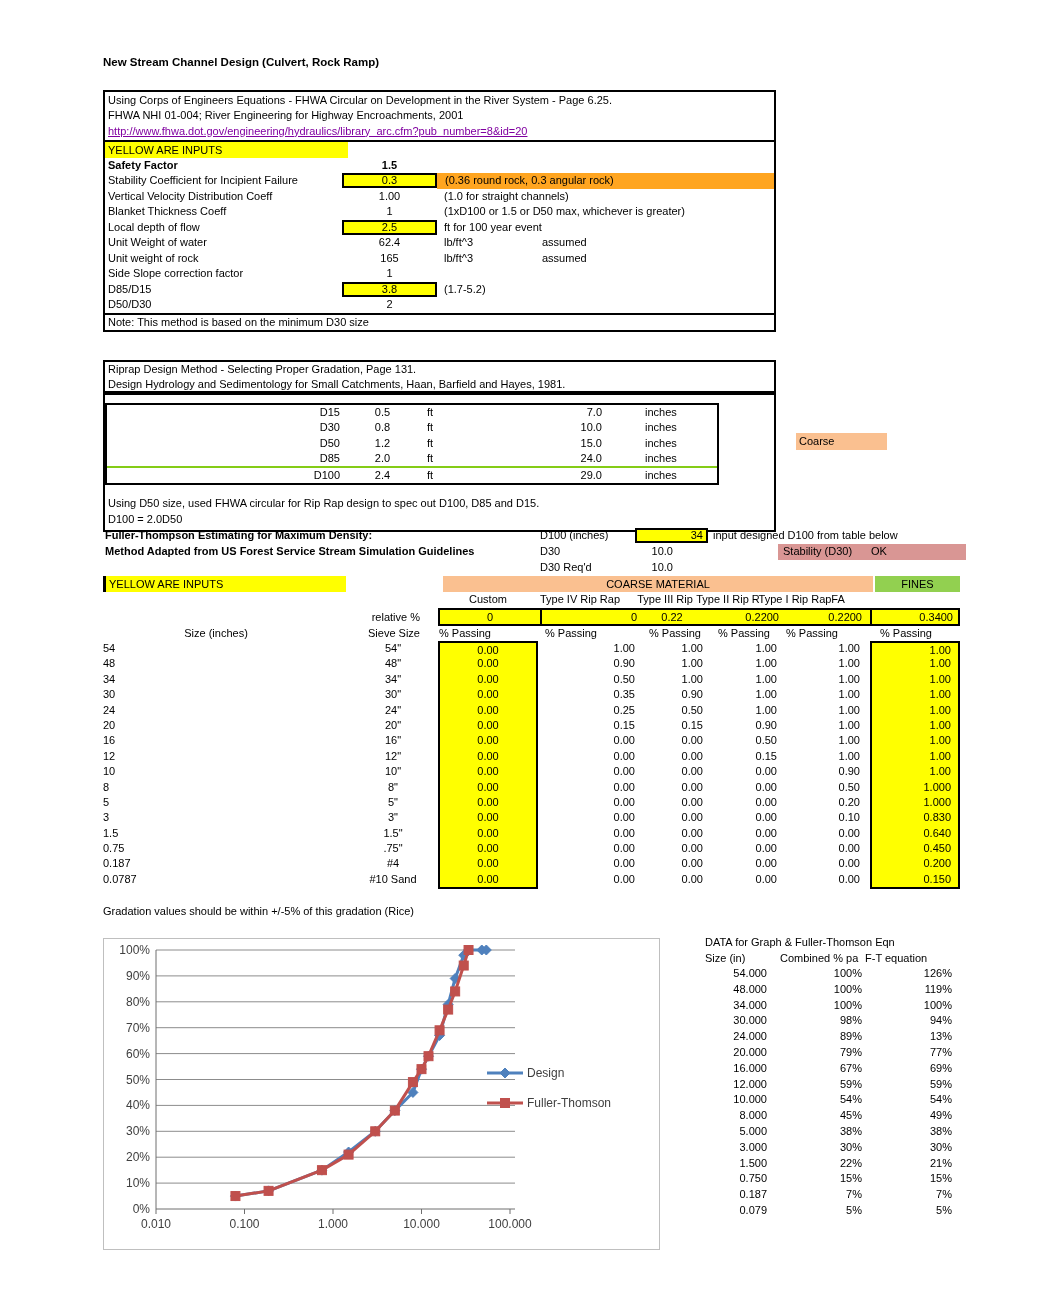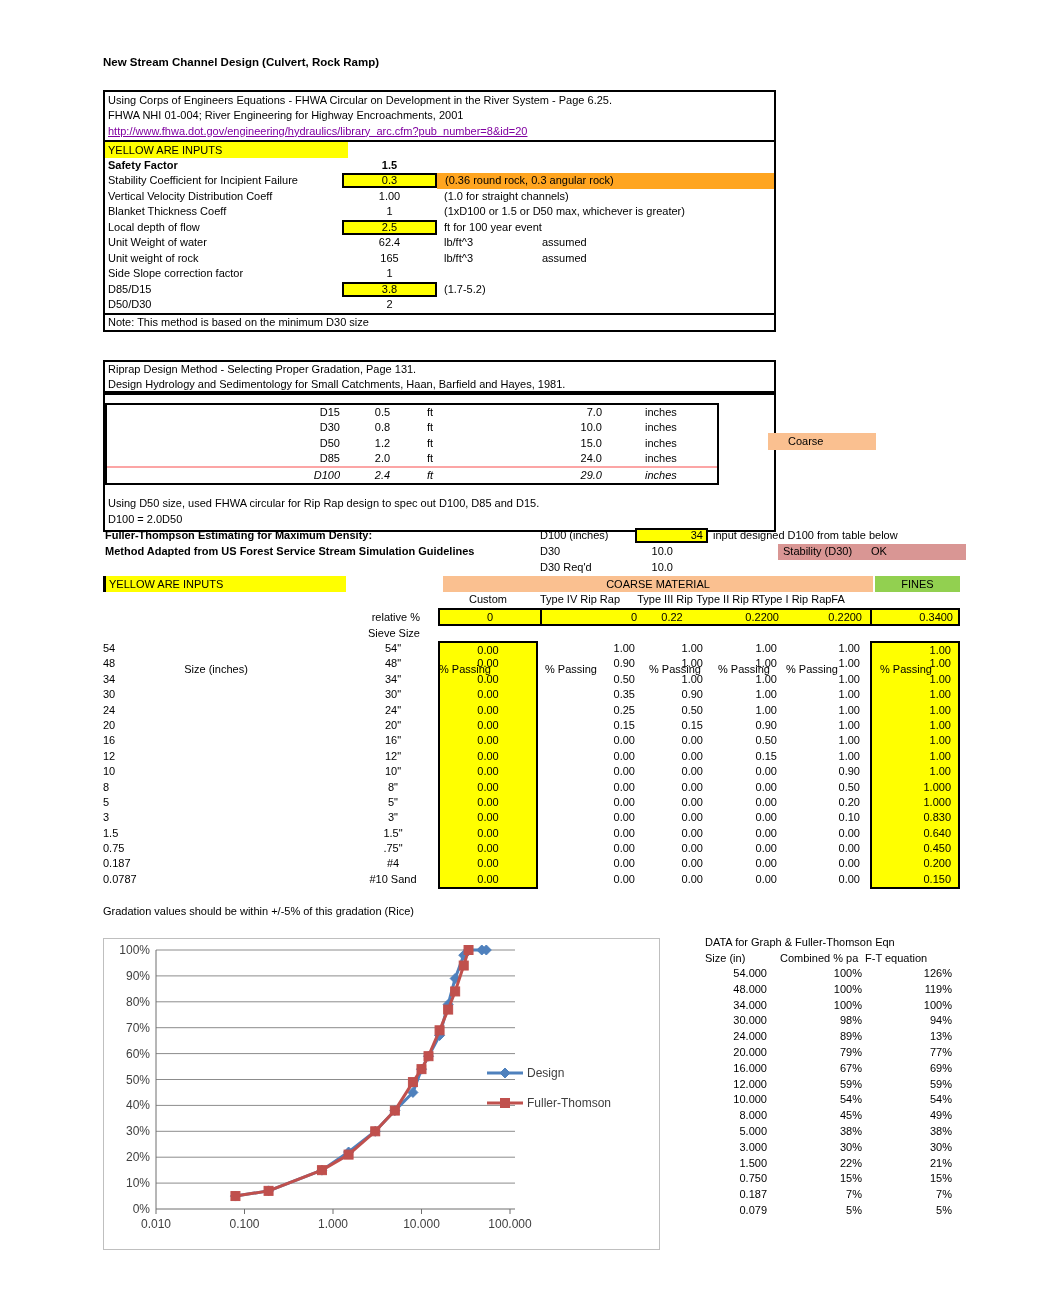--- a/index.html
+++ b/index.html
@@ -22,29 +22,29 @@
   .icomment2{position:absolute;left:437px;}
   .irow.orange .icomment{left:332px;right:0;background:var(--orange);padding-left:8px;}
   .irow.bold .ilabel,.irow.bold .ivalue{font-weight:bold;}
   .noterow{border-top:2px solid #000;height:15px;line-height:15px;padding-left:3px;}
   
   #box2{left:103px;top:360px;width:669px;border:2px solid #000;}
   #box2 .refline{height:14.5px;line-height:14.5px;}
   #box3{left:103px;top:393px;width:669px;border:2px solid #000;padding-bottom:3px;}
   #dtable{margin:8px 0 0 0;width:610px;border:2px solid #000;}
   .drow{display:grid;grid-template-columns:233px 85px 45px 142px 105px;height:15.3px;line-height:15.3px;}
-  .drow.last{border-top:2px solid #fca5a5;font-style:italic;}
+  .drow.last{border-top:2px solid #84cc16;}
   .d-name{text-align:right;}
   .d-ft{text-align:center;}
   .d-unit{padding-left:2px;}
   .d-in{text-align:right;padding-right:10px;}
   .d-inunit{padding-left:33px;}
   #d50note{margin-top:11px;}
   #d50note div{height:15.5px;line-height:15.5px;padding-left:3px;}
-  #coarse{left:768px;top:433px;width:88px;height:17px;line-height:17px;background:var(--peach);padding-left:20px;}
+  #coarse{left:796px;top:433px;width:88px;height:17px;line-height:17px;background:var(--peach);padding-left:3px;}
   
   #fuller{left:103px;top:528px;width:880px;}
   .frow{position:relative;height:15.8px;line-height:15.8px;}
   .frow span{white-space:nowrap;}
   .flabel{position:absolute;left:2px;font-weight:bold;}
   .fkey{position:absolute;left:437px;}
   .fybox{position:absolute;left:532px;width:73px;text-align:right;background:var(--yellow);border:2px solid #000;box-sizing:border-box;height:15px;line-height:11px;padding-right:3px;}
   .fval{position:absolute;left:470px;width:100px;text-align:right;}
   .fcomment{position:absolute;left:610px;}
   .fpink{position:absolute;left:675px;width:188px;height:15.8px;background:var(--rose);}
@@ -58,21 +58,21 @@
   #fineshdr{position:absolute;left:772px;width:85px;background:var(--green);text-align:center;}
   .sheadrow{position:relative;height:15.5px;line-height:15.5px;}
   .shead{position:absolute;transform:translateX(-50%);white-space:nowrap;}
   .srelrow{position:relative;height:18px;line-height:18px;}
   .rel-label{position:absolute;left:230px;width:87px;text-align:right;}
   .relband{position:absolute;left:335px;width:522px;height:18px;background:var(--yellow);border:2px solid #000;box-sizing:border-box;}
   .relband span{position:absolute;top:0;line-height:14px;}
   .relband .div{position:absolute;top:0;bottom:0;width:2px;background:#000;}
   .spassrow{position:relative;height:15.5px;line-height:15.5px;}
   .spassrow span{position:absolute;white-space:nowrap;}
-  .chd{transform:translateX(-50%);margin-top:36px;}
+  .chd{transform:translateX(-50%);}
   .sieve-hdr{left:230px;width:87px;text-align:right;}
   .srow{display:grid;grid-template-columns:245px 90px 100px 105px 68px 74px 83px 2px 90px;height:15.4px;line-height:15.4px;}
   .c-size{text-align:left;}
   .c-sieve{text-align:center;}
   .c-custom{background:var(--yellow);border-left:2px solid #000;border-right:2px solid #000;text-align:center;}
   .c-n{text-align:right;padding-right:8px;}
   .c-fa{background:var(--yellow);border-left:2px solid #000;border-right:2px solid #000;text-align:right;padding-right:7px;}
   .srow.first .c-custom,.srow.first .c-fa{border-top:2px solid #000;}
   .srow.last .c-custom,.srow.last .c-fa{border-bottom:2px solid #000;}
   

